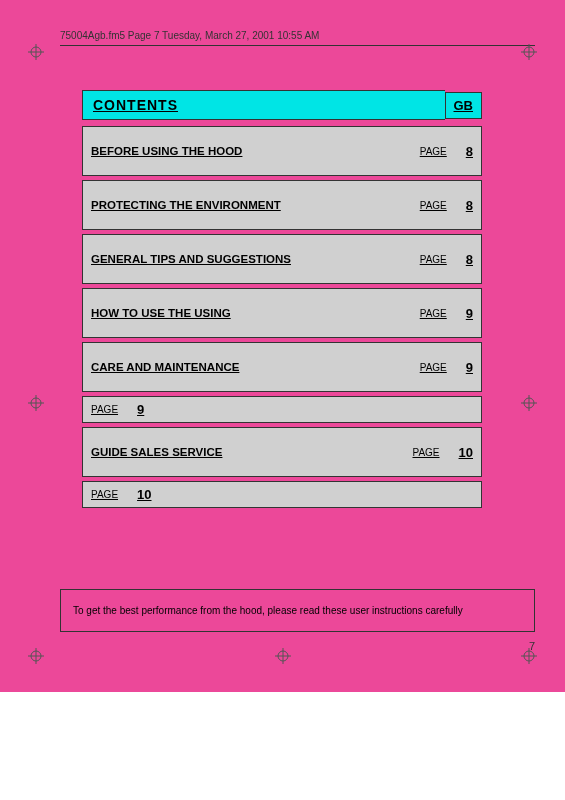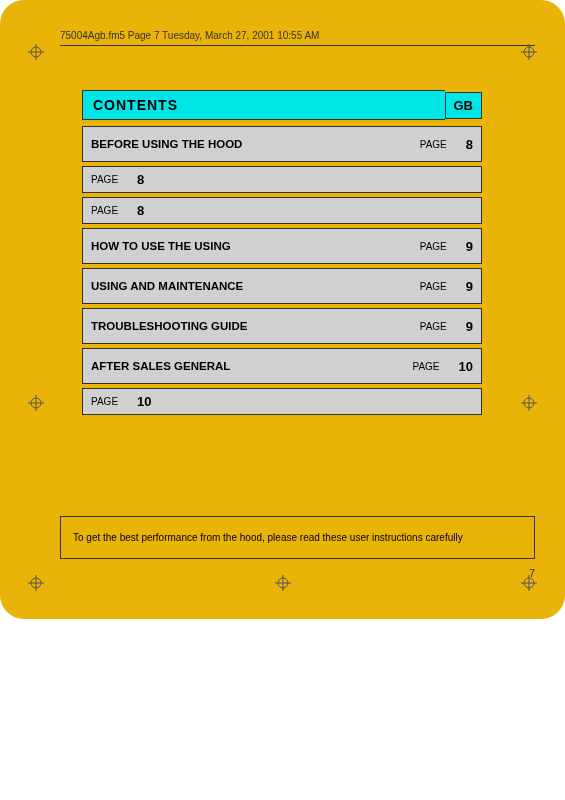--- a/index.html
+++ b/index.html
@@ -8,24 +8,23 @@
       width: 565px;
       height: 800px;
       background: #fff;
       font-family: Arial, Helvetica, sans-serif;
       position: relative;
       overflow: hidden;
     }
 
     .page {
       width: 565px;
-      height: 619px;
-      background: #eab308;
+      height: 692px;
+      background: #ec4899;
       position: relative;
-      border-radius: 24px;
     }
 
     
     .header-bar {
       position: absolute;
       top: 30px;
       left: 60px;
       right: 30px;
       font-size: 10px;
       color: #333;
@@ -43,20 +42,21 @@
       width: 16px;
       height: 16px;
     }
 
     
     .content-area {
       position: absolute;
       top: 90px;
       left: 82px;
       width: 400px;
+      text-decoration: underline;
     }
 
     
     .contents-header {
       display: flex;
       align-items: center;
       margin-bottom: 6px;
     }
 
     .contents-title-box {
@@ -90,21 +90,21 @@
     .toc-row {
       display: flex;
       align-items: center;
       margin-bottom: 4px;
       border: 1.5px solid #333;
       background: #d0d0d0;
     }
 
     .toc-label {
       flex: 1;
-      padding: 11px 8px;
+      padding: 18px 8px;
       font-weight: bold;
       font-size: 11.5px;
       color: #000;
     }
 
     .toc-page {
       padding: 5px 8px;
       font-size: 11px;
       color: #000;
       white-space: nowrap;
@@ -228,54 +228,55 @@
 
     <div id="toc-rows">
         <div class="toc-row">
           <div class="toc-label">BEFORE USING THE HOOD</div>
           <div class="toc-page">
             <span class="page-word">PAGE</span>
             <span class="page-num">8</span>
           </div>
         </div>
         <div class="toc-row">
+          <div class="toc-label">PROTECTING THE ENVIRONMENT</div>
           <div class="toc-page">
             <span class="page-word">PAGE</span>
             <span class="page-num">8</span>
           </div>
         </div>
         <div class="toc-row">
+          <div class="toc-label">GENERAL TIPS AND SUGGESTIONS</div>
           <div class="toc-page">
             <span class="page-word">PAGE</span>
             <span class="page-num">8</span>
           </div>
         </div>
         <div class="toc-row">
           <div class="toc-label">HOW TO USE THE USING</div>
           <div class="toc-page">
             <span class="page-word">PAGE</span>
             <span class="page-num">9</span>
           </div>
         </div>
         <div class="toc-row">
-          <div class="toc-label">USING AND MAINTENANCE</div>
+          <div class="toc-label">CARE AND MAINTENANCE</div>
           <div class="toc-page">
             <span class="page-word">PAGE</span>
             <span class="page-num">9</span>
           </div>
         </div>
         <div class="toc-row">
-          <div class="toc-label">TROUBLESHOOTING GUIDE</div>
           <div class="toc-page">
             <span class="page-word">PAGE</span>
             <span class="page-num">9</span>
           </div>
         </div>
         <div class="toc-row">
-          <div class="toc-label">AFTER SALES GENERAL</div>
+          <div class="toc-label">GUIDE SALES SERVICE</div>
           <div class="toc-page">
             <span class="page-word">PAGE</span>
             <span class="page-num">10</span>
           </div>
         </div>
         <div class="toc-row">
           <div class="toc-page">
             <span class="page-word">PAGE</span>
             <span class="page-num">10</span>
           </div>

